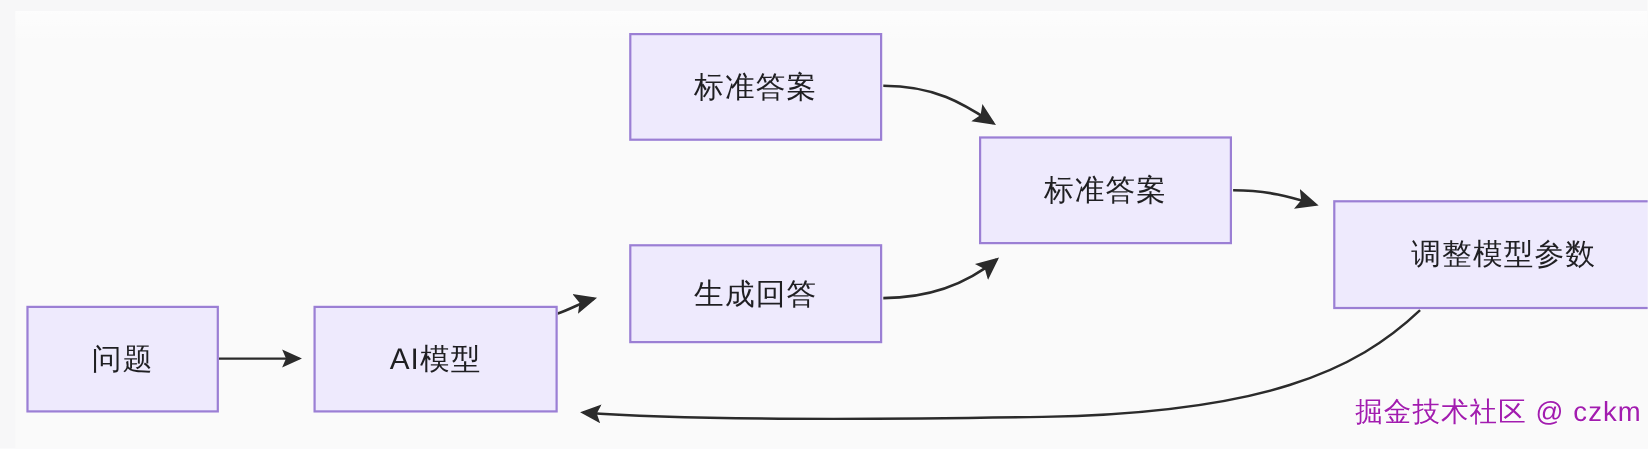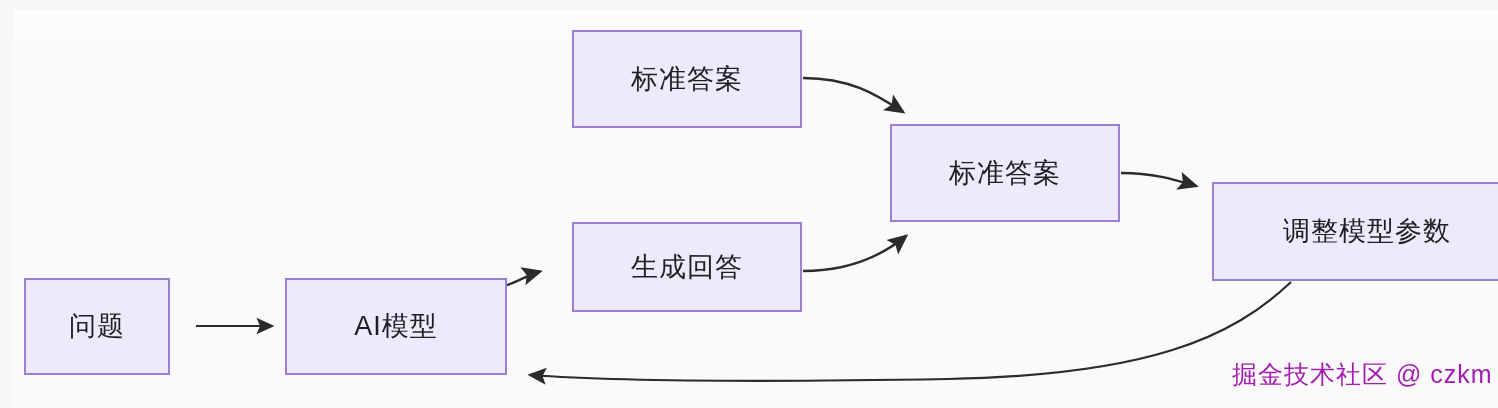--- a/index.html
+++ b/index.html
@@ -86,21 +86,21 @@
 
     <path d="M803,78 C852,78 878,96 903,112" fill="none" stroke="#2b2b2b" stroke-width="2.4" marker-end="url(#arrowhead)"></path>
 
     <path d="M803,271 C852,271 884,254 906,236" fill="none" stroke="#2b2b2b" stroke-width="2.4" marker-end="url(#arrowhead)"></path>
 
     <path d="M1121,173 C1155,173 1176,180 1196,186" fill="none" stroke="#2b2b2b" stroke-width="2.4" marker-end="url(#arrowhead)"></path>
 
     <path d="M1291,282 C1232,338 1148,375 948,379 C770,382 610,381 530,375" fill="none" stroke="#2b2b2b" stroke-width="2.2" marker-end="url(#arrowhead)"></path>
   </svg>
 
-  <div class="node" style="left:24px; top:278px; width:146px; height:97px;">
+  <div class="node" style="left:24px; top:278px; width:175px; height:97px;">
     <span class="node-label">问题</span>
   </div>
 
   <div class="node" style="left:285px; top:278px; width:222px; height:97px;">
     <span class="node-label">AI模型</span>
   </div>
 
   <div class="node" style="left:572px; top:30px; width:230px; height:98px;">
     <span class="node-label">标准答案</span>
   </div>

